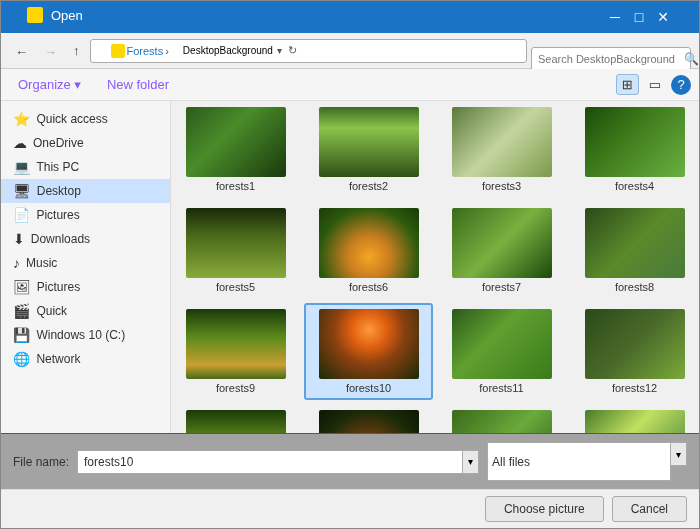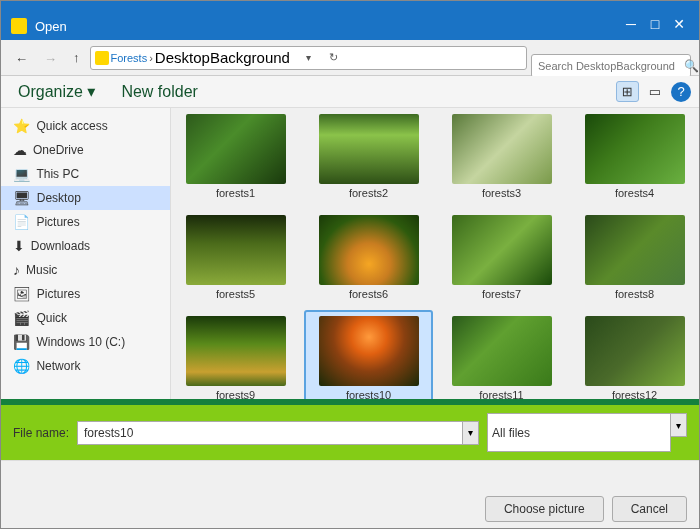--- a/index.html
+++ b/index.html
@@ -12,24 +12,24 @@
       border: 1px solid #888;
       display: flex;
       flex-direction: column;
       box-shadow: 2px 2px 8px rgba(0,0,0,0.3);
     }
 
     .title-bar {
       background: #1a73c5;
       color: white;
       display: flex;
-      align-items: flex-end;
-      padding: 6px 10px;
+      align-items: flex-start;
+      padding: 6px 26px;
       justify-content: space-between;
-      height: 39px;
+      height: 32px;
     }
     .title-bar-left {
       display: flex;
       align-items: center;
       gap: 8px;
     }
     .title-icon {
       width: 16px; height: 16px;
       background: #ffd700;
       border-radius: 2px;
@@ -70,22 +70,22 @@
     .nav-btn:disabled { color: #aaa; cursor: default; }
 
     .address-bar {
       display: flex;
       flex: 1;
       height: 24px;
       background: white;
       border: 1px solid #aaa;
       border-radius: 3px;
       align-items: center;
-      padding: 0 4px;
-      gap: 16px;
+      padding: 0 20px;
+      gap: 4px;
       min-width: 0;
     }
     .address-chevron {
       color: #555;
       font-size: 10px;
       cursor: pointer;
     }
     .address-refresh {
       font-size: 11px;
       color: #555;
@@ -122,22 +122,22 @@
       height: 32px;
       background: #f5f5f5;
       border-bottom: 1px solid #ddd;
     }
     .organize-btn, .new-folder-btn {
       background: transparent;
       border: 1px solid transparent;
       cursor: pointer;
       padding: 2px 8px;
       border-radius: 3px;
-      font-size: 16px;
-      color: #14532d;
+      font-size: 13px;
+      color: #8b5cf6;
     }
     .organize-btn { display: flex; align-items: center; gap: 2px; }
 
     .toolbar-right {
       margin-left: auto;
       display: flex;
       align-items: center;
       gap: 4px;
     }
     .view-btn {
@@ -234,22 +234,22 @@
     .thumb-f9  { background: linear-gradient(180deg, #1a3a0a 0%, #5a8a1a 40%, #c8a030 80%, #4a6a1a 100%); }
     .thumb-f10 { background: radial-gradient(ellipse at 50% 30%, #ff9a3c 0%, #e06010 25%, #8a4010 50%, #1a2a08 100%); }
     .thumb-f11 { background: linear-gradient(135deg, #2a5a1a 0%, #60a030 40%, #3a7a1a 100%); }
     .thumb-f12 { background: linear-gradient(135deg, #2a4a1a 0%, #4a6a2a 50%, #7aaa3a 100%); }
     .thumb-f13 { background: linear-gradient(180deg, #1a3a08 0%, #6a9a20 50%, #c8a030 100%); }
     .thumb-f14 { background: radial-gradient(ellipse at 50% 80%, #c87820 0%, #7a4010 30%, #1a2a08 70%, #0a1804 100%); }
     .thumb-f15 { background: linear-gradient(135deg, #3a6a1a 0%, #6aaa3a 50%, #2a5a1a 100%); }
     .thumb-f16 { background: linear-gradient(135deg, #4a7a2a 0%, #c0e060 40%, #7aaa4a 70%, #3a6a1a 100%); }
 
     .bottom-bar {
-      background: #84cc16;
-      border-top: 6px solid #15803d;
+      background: #a3a3a3;
+      border-top: 1px solid #15803d;
       padding: 8px 12px;
       display: flex;
       align-items: center;
       gap: 8px;
     }
     .filename-label {
       font-size: 12px;
       color: #333;
       white-space: nowrap;
     }
@@ -314,21 +314,20 @@
       border-top: 1px solid #ddd;
     }
     .action-btn {
       padding: 5px 18px;
       font-size: 12px;
       border: 1px solid #aaa;
       background: #e8e8e8;
       cursor: pointer;
       border-radius: 3px;
       color: #333;
-      margin-top: 29px;
     }
     .action-btn.primary {
       background: #e8e8e8;
     }
 
     .content-scroll-wrap {
       flex: 1;
       overflow-y: auto;
       overflow-x: hidden;
       position: relative;
@@ -361,21 +360,21 @@
   <div class="toolbar">
     <button class="nav-btn">←</button>
     <button class="nav-btn" disabled="">→</button>
     <button class="nav-btn">↑</button>
 
     <div class="address-bar">
       <span style="display:flex;align-items:center;gap:2px;">
         <span style="background:#ffd700;width:14px;height:14px;border-radius:2px;display:inline-block;flex-shrink:0;"></span>
         <span style="color:#1a73c5;font-size:11px;"> Forests </span>
         <span style="color:#555;font-size:11px;"> › </span>
-        <span style="font-size:15px;">DesktopBackground</span>
+        <span style="font-size:10px;margin-left:12px;">DesktopBackground</span>
       </span>
       <span class="address-chevron">▾</span>
       <span class="address-refresh">↻</span>
     </div>
 
     <div class="search-bar">
       <input class="search-input" type="text" placeholder="Search DesktopBackground" style="">
       <span class="search-icon">🔍</span>
     </div>
   </div>

